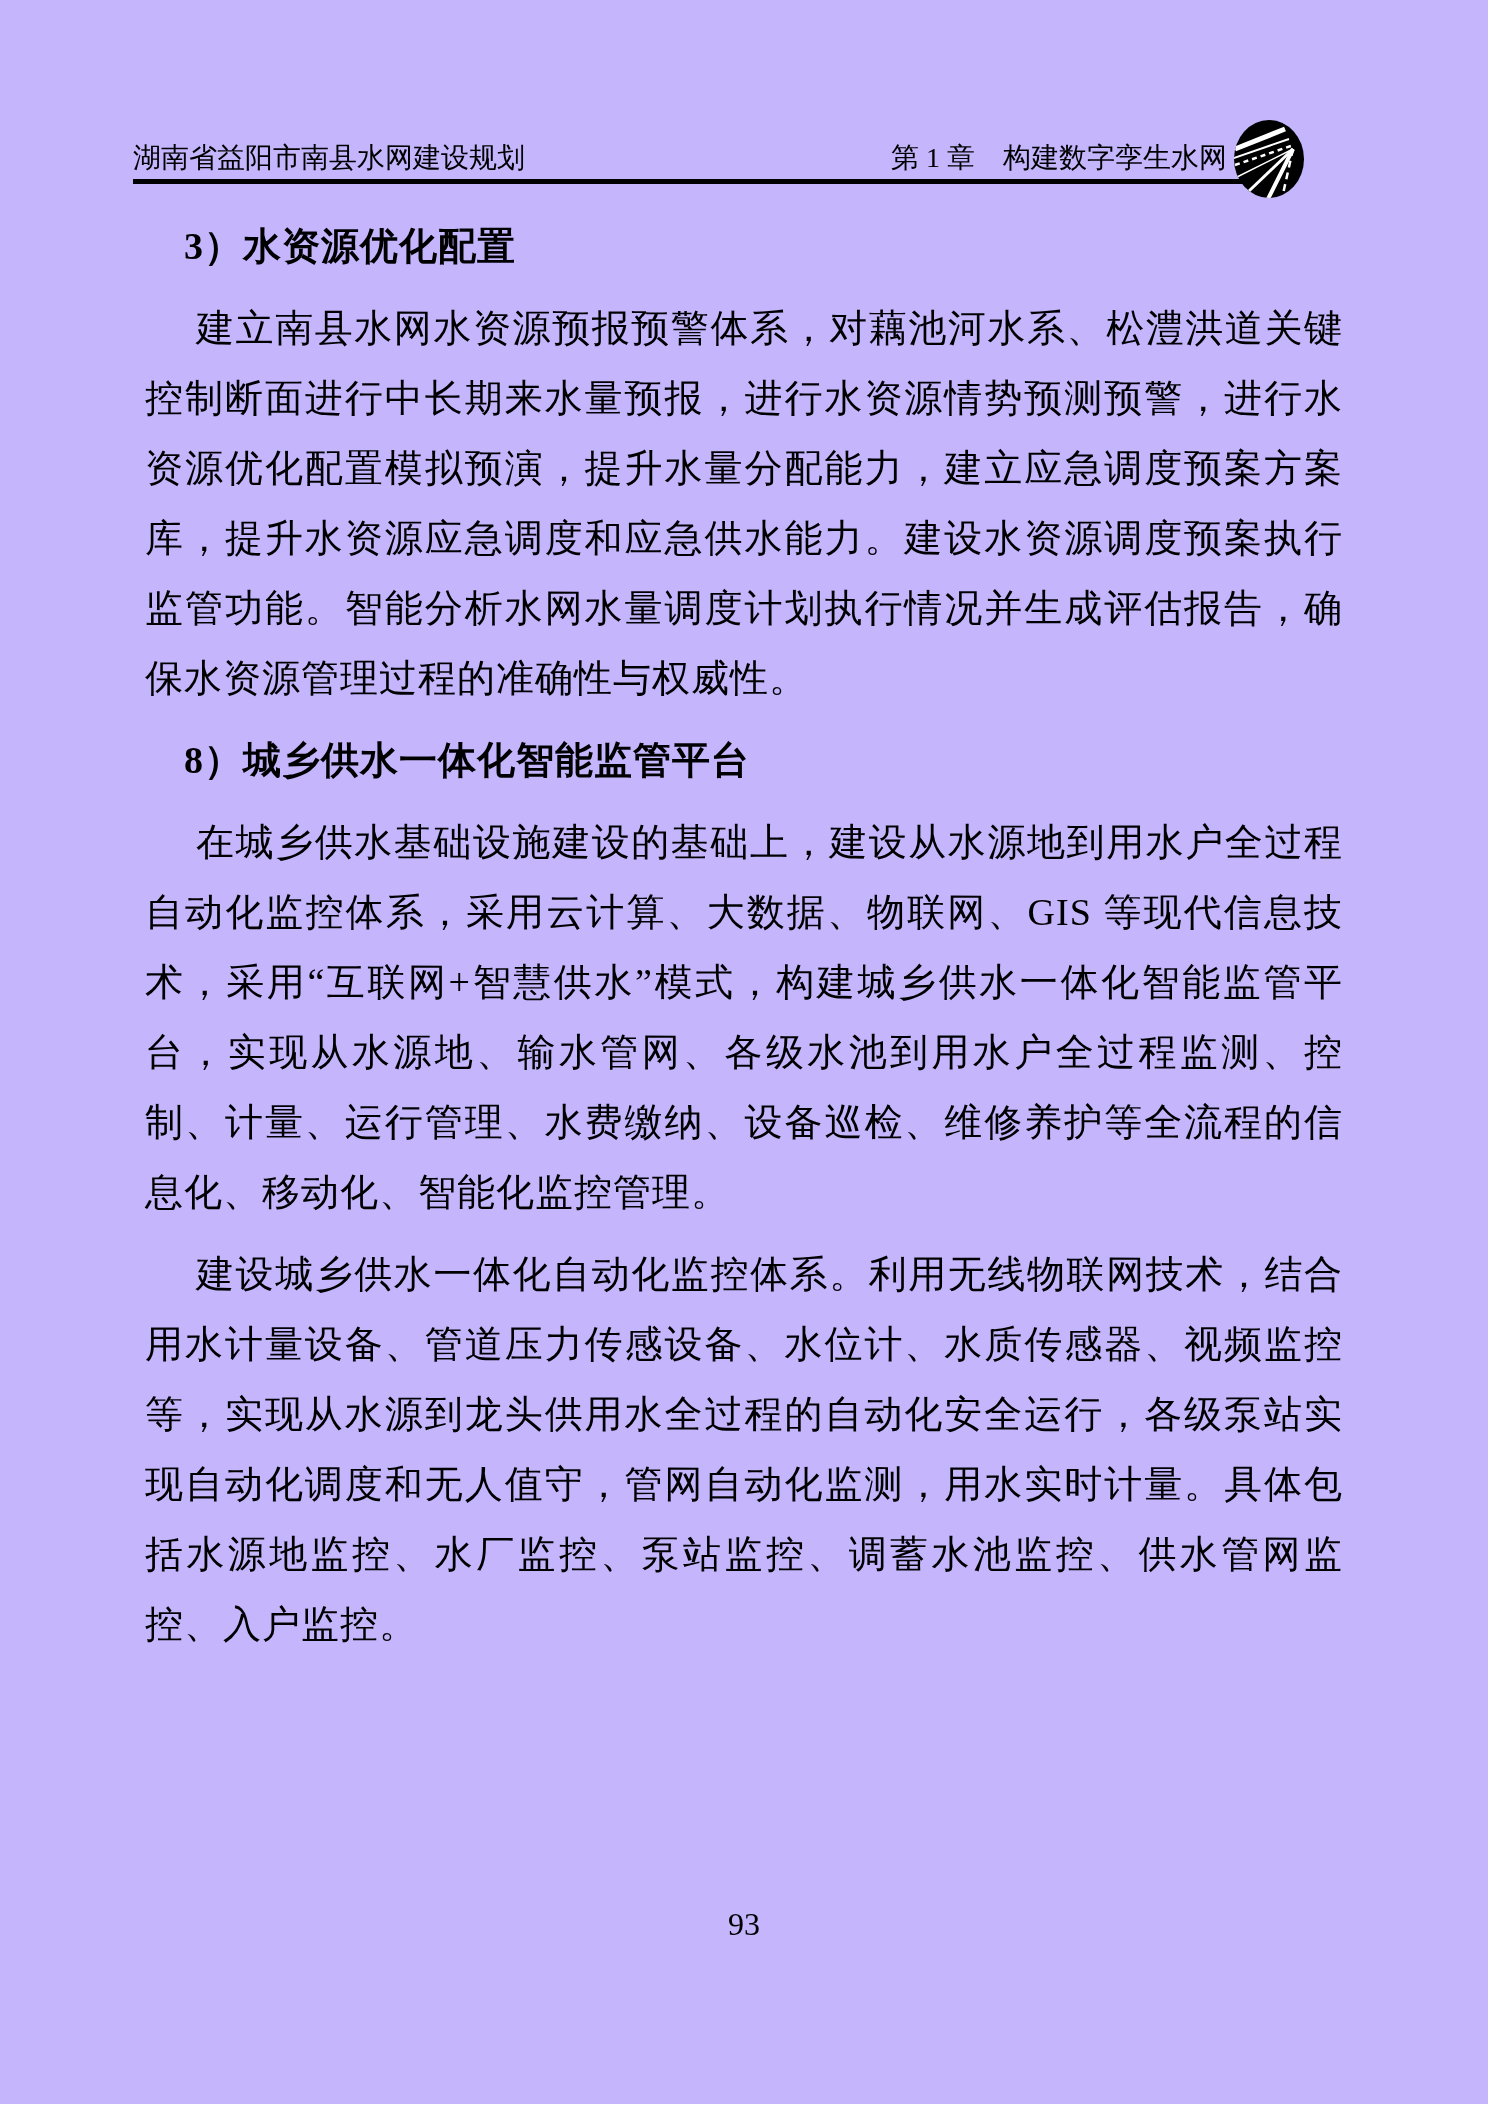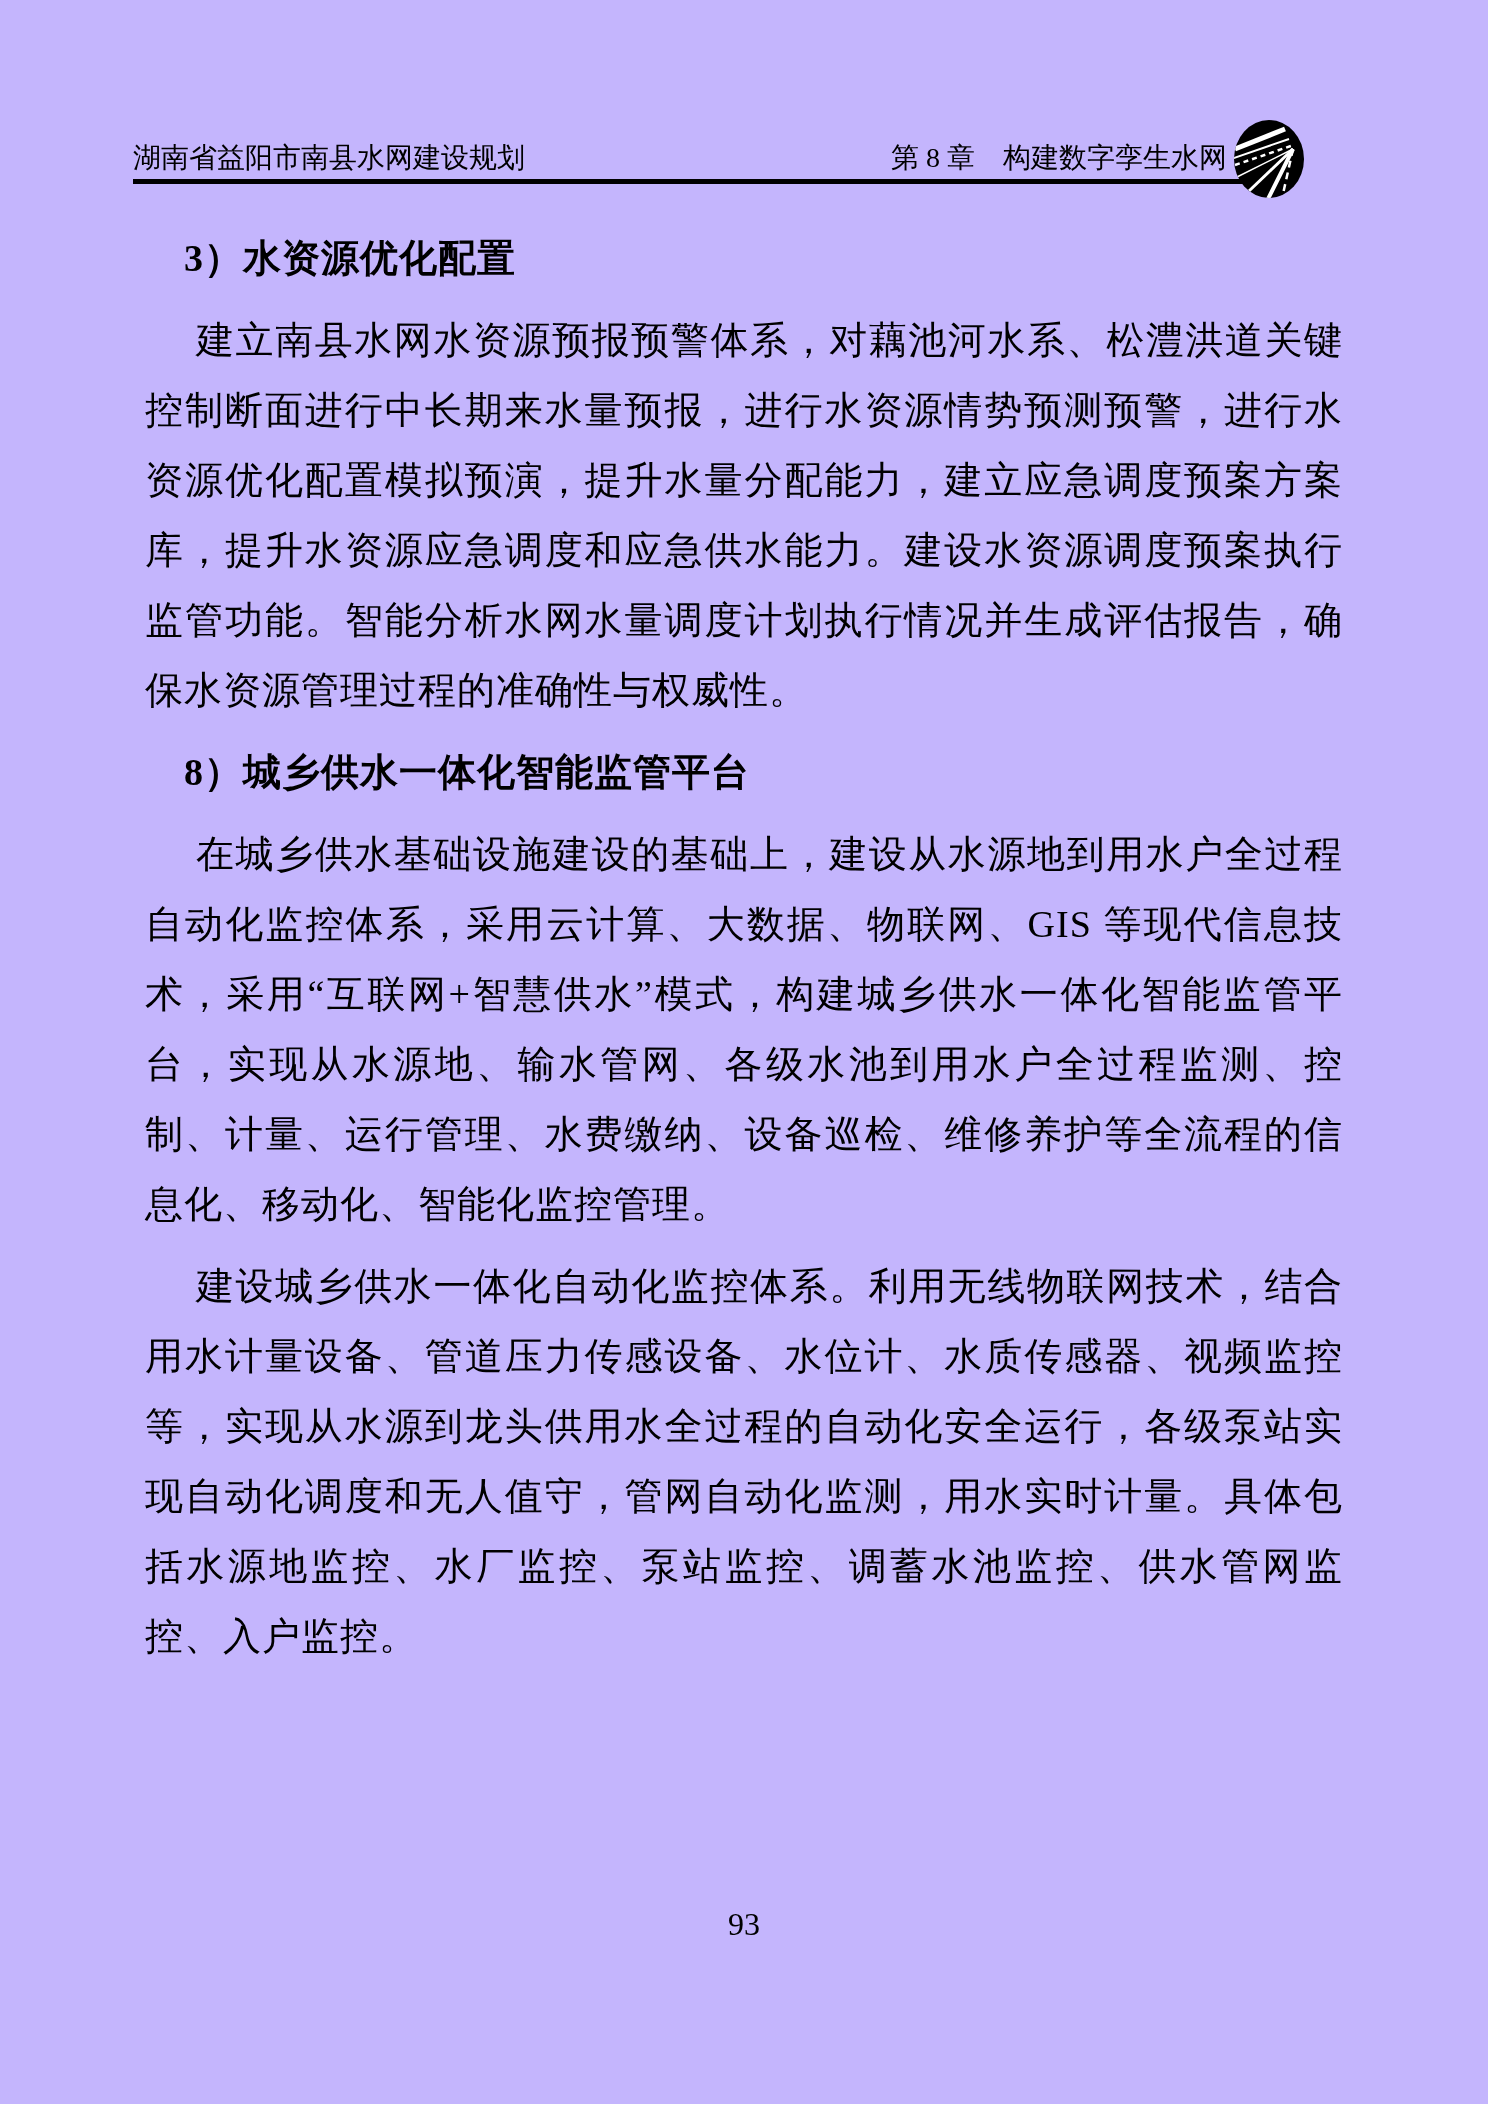--- a/index.html
+++ b/index.html
@@ -44,21 +44,21 @@
       position: absolute;
       left: 1233px;
       top: 119px;
       width: 72px;
       height: 80px;
     }
     
     .content {
       position: absolute;
       left: 133px;
-      top: 223px;
+      top: 211px;
       width: 1222px;
       font-size: 38px;
       line-height: 70px;
       letter-spacing: 1px;
       text-align: justify;
     }
     .content h2 {
       margin: 0;
       padding-left: 51px;
       font-size: 38px;
@@ -82,21 +82,21 @@
       line-height: 1.2;
     }
   </style>
 </head>
 <body>
 
 <div class="page">
 
   <div class="header-row">
     <span class="hdr-left">湖南省益阳市南县水网建设规划</span>
-    <span class="hdr-right">第 8 章　构建数字孪生水网</span>
+    <span class="hdr-right">第 1 章　构建数字孪生水网</span>
   </div>
 
   <div class="hdr-rule"></div>
 
   <div class="logo">
     <svg viewBox="0 0 72 80" width="72" height="80" aria-hidden="true">
       <defs>
         <clipPath id="logoclip">
             <ellipse cx="36" cy="40" rx="35" ry="39"></ellipse>
           </clipPath>

